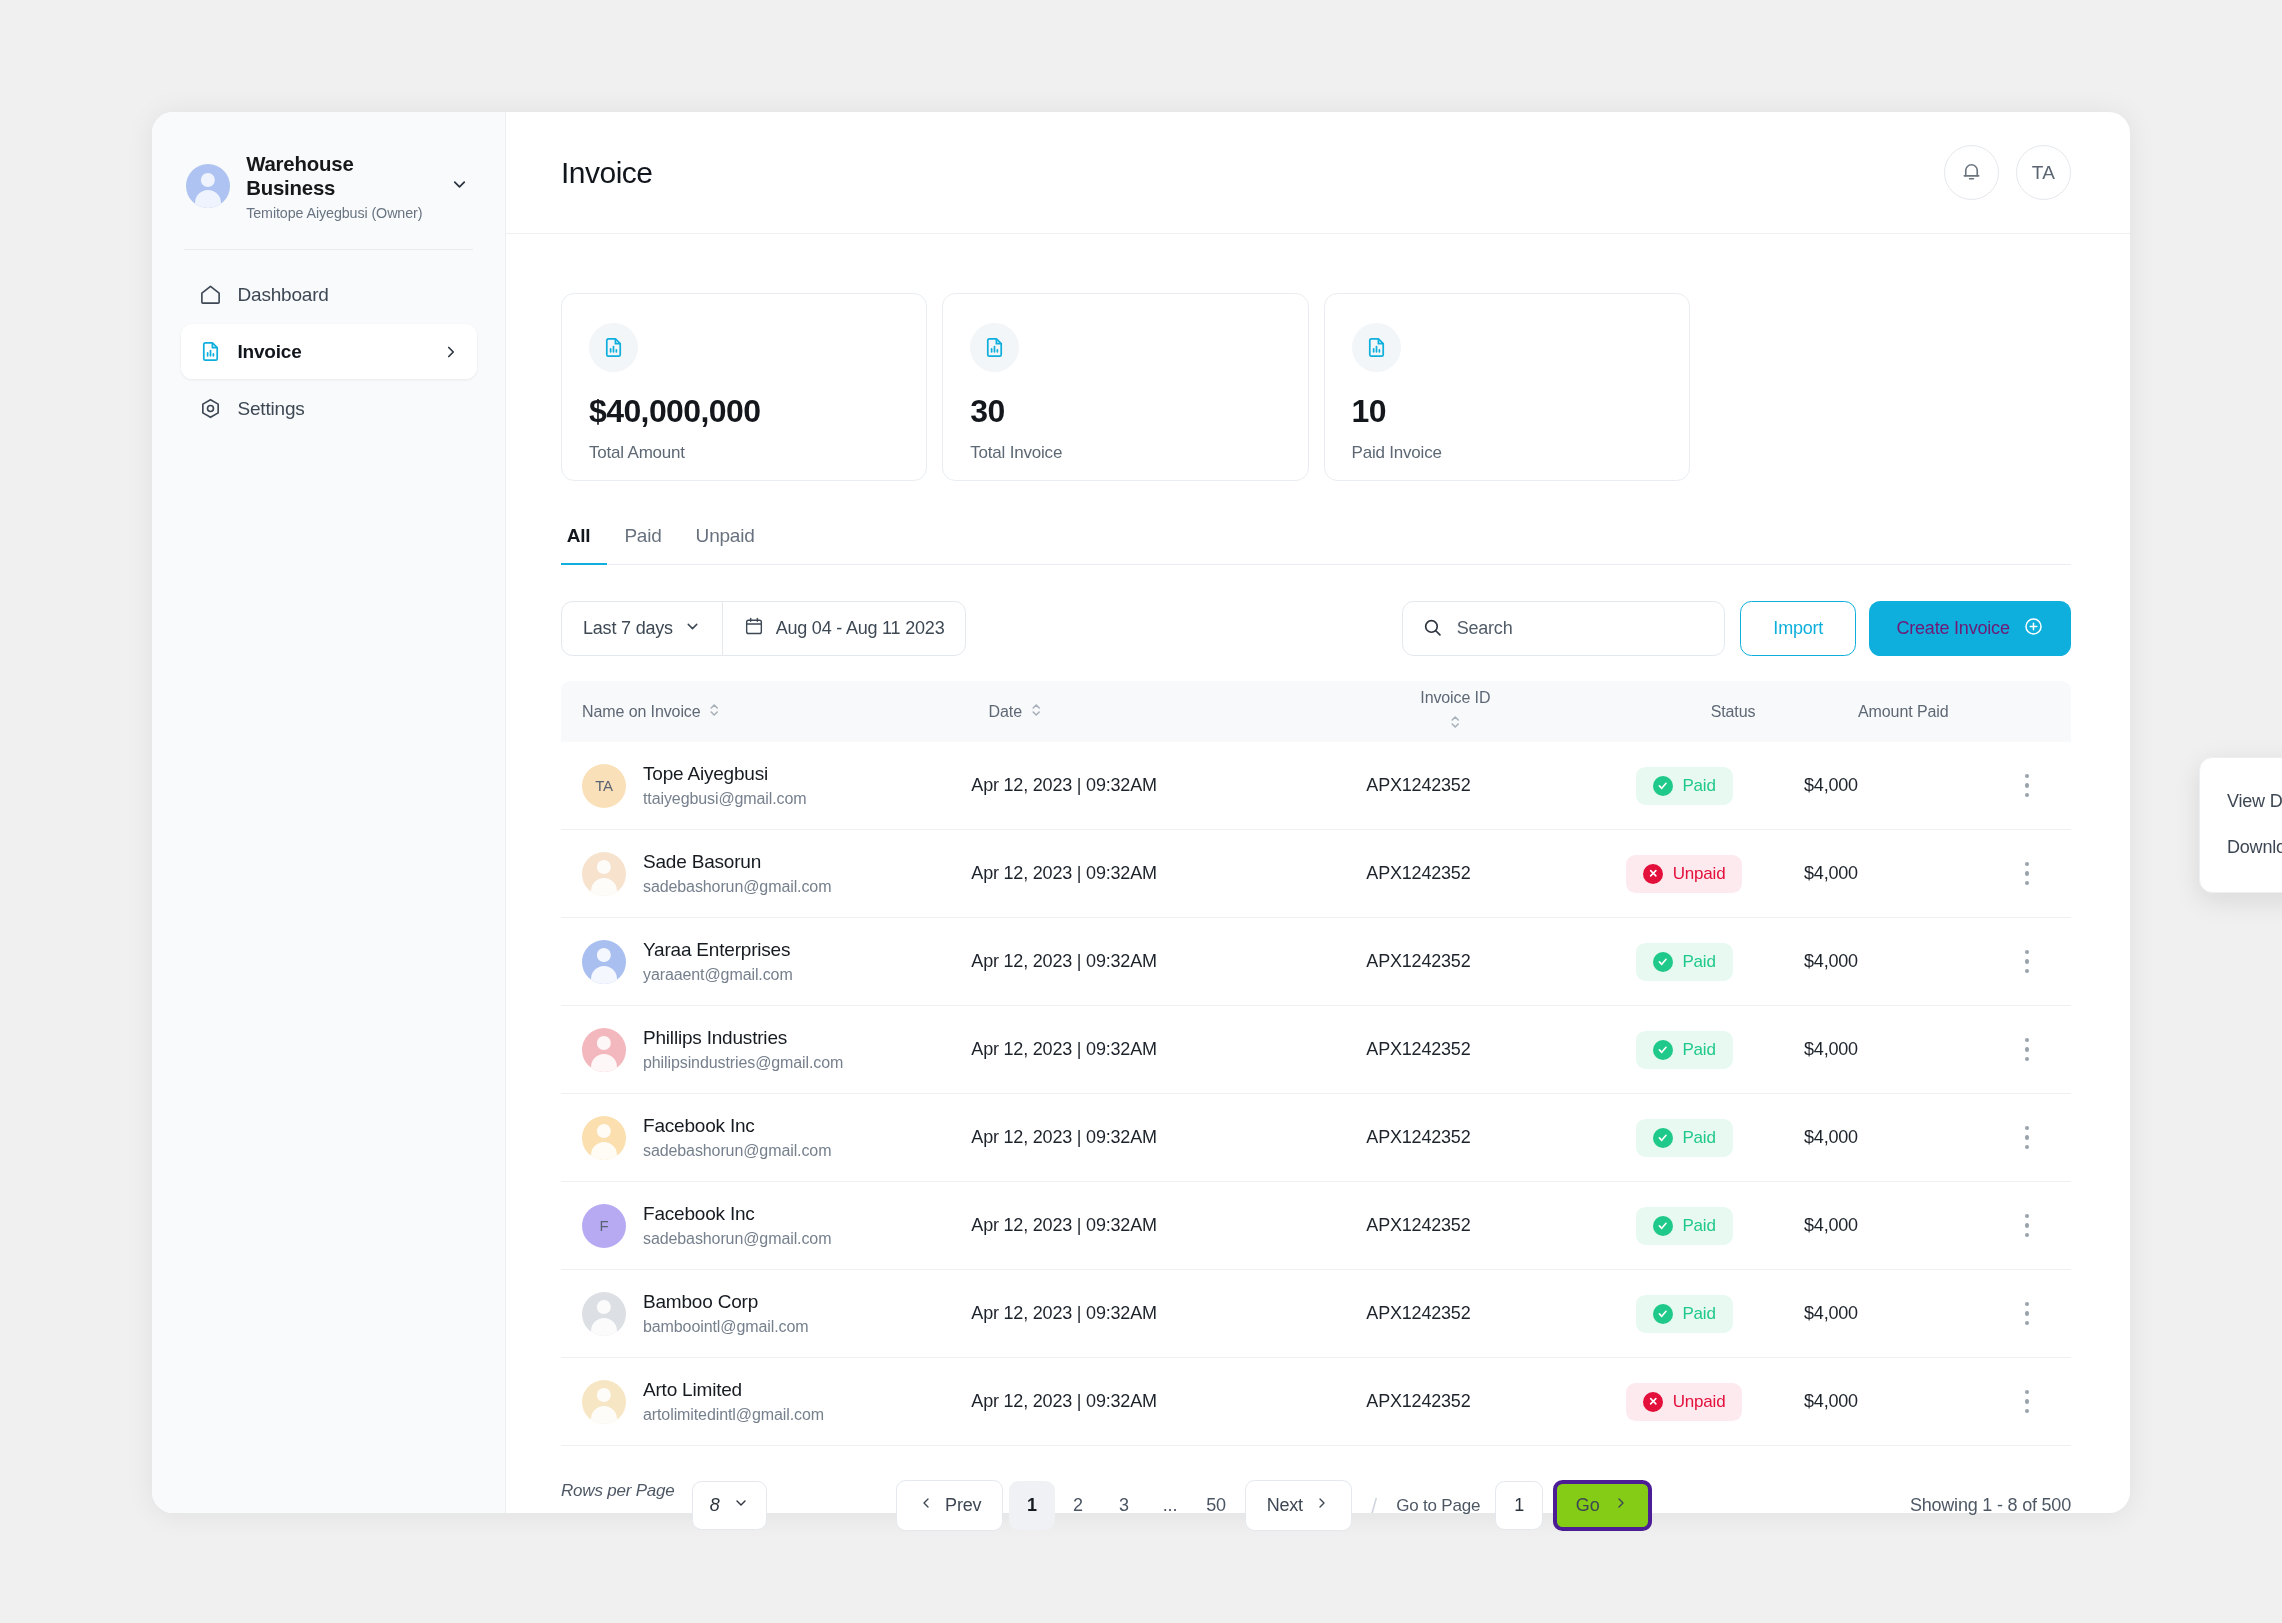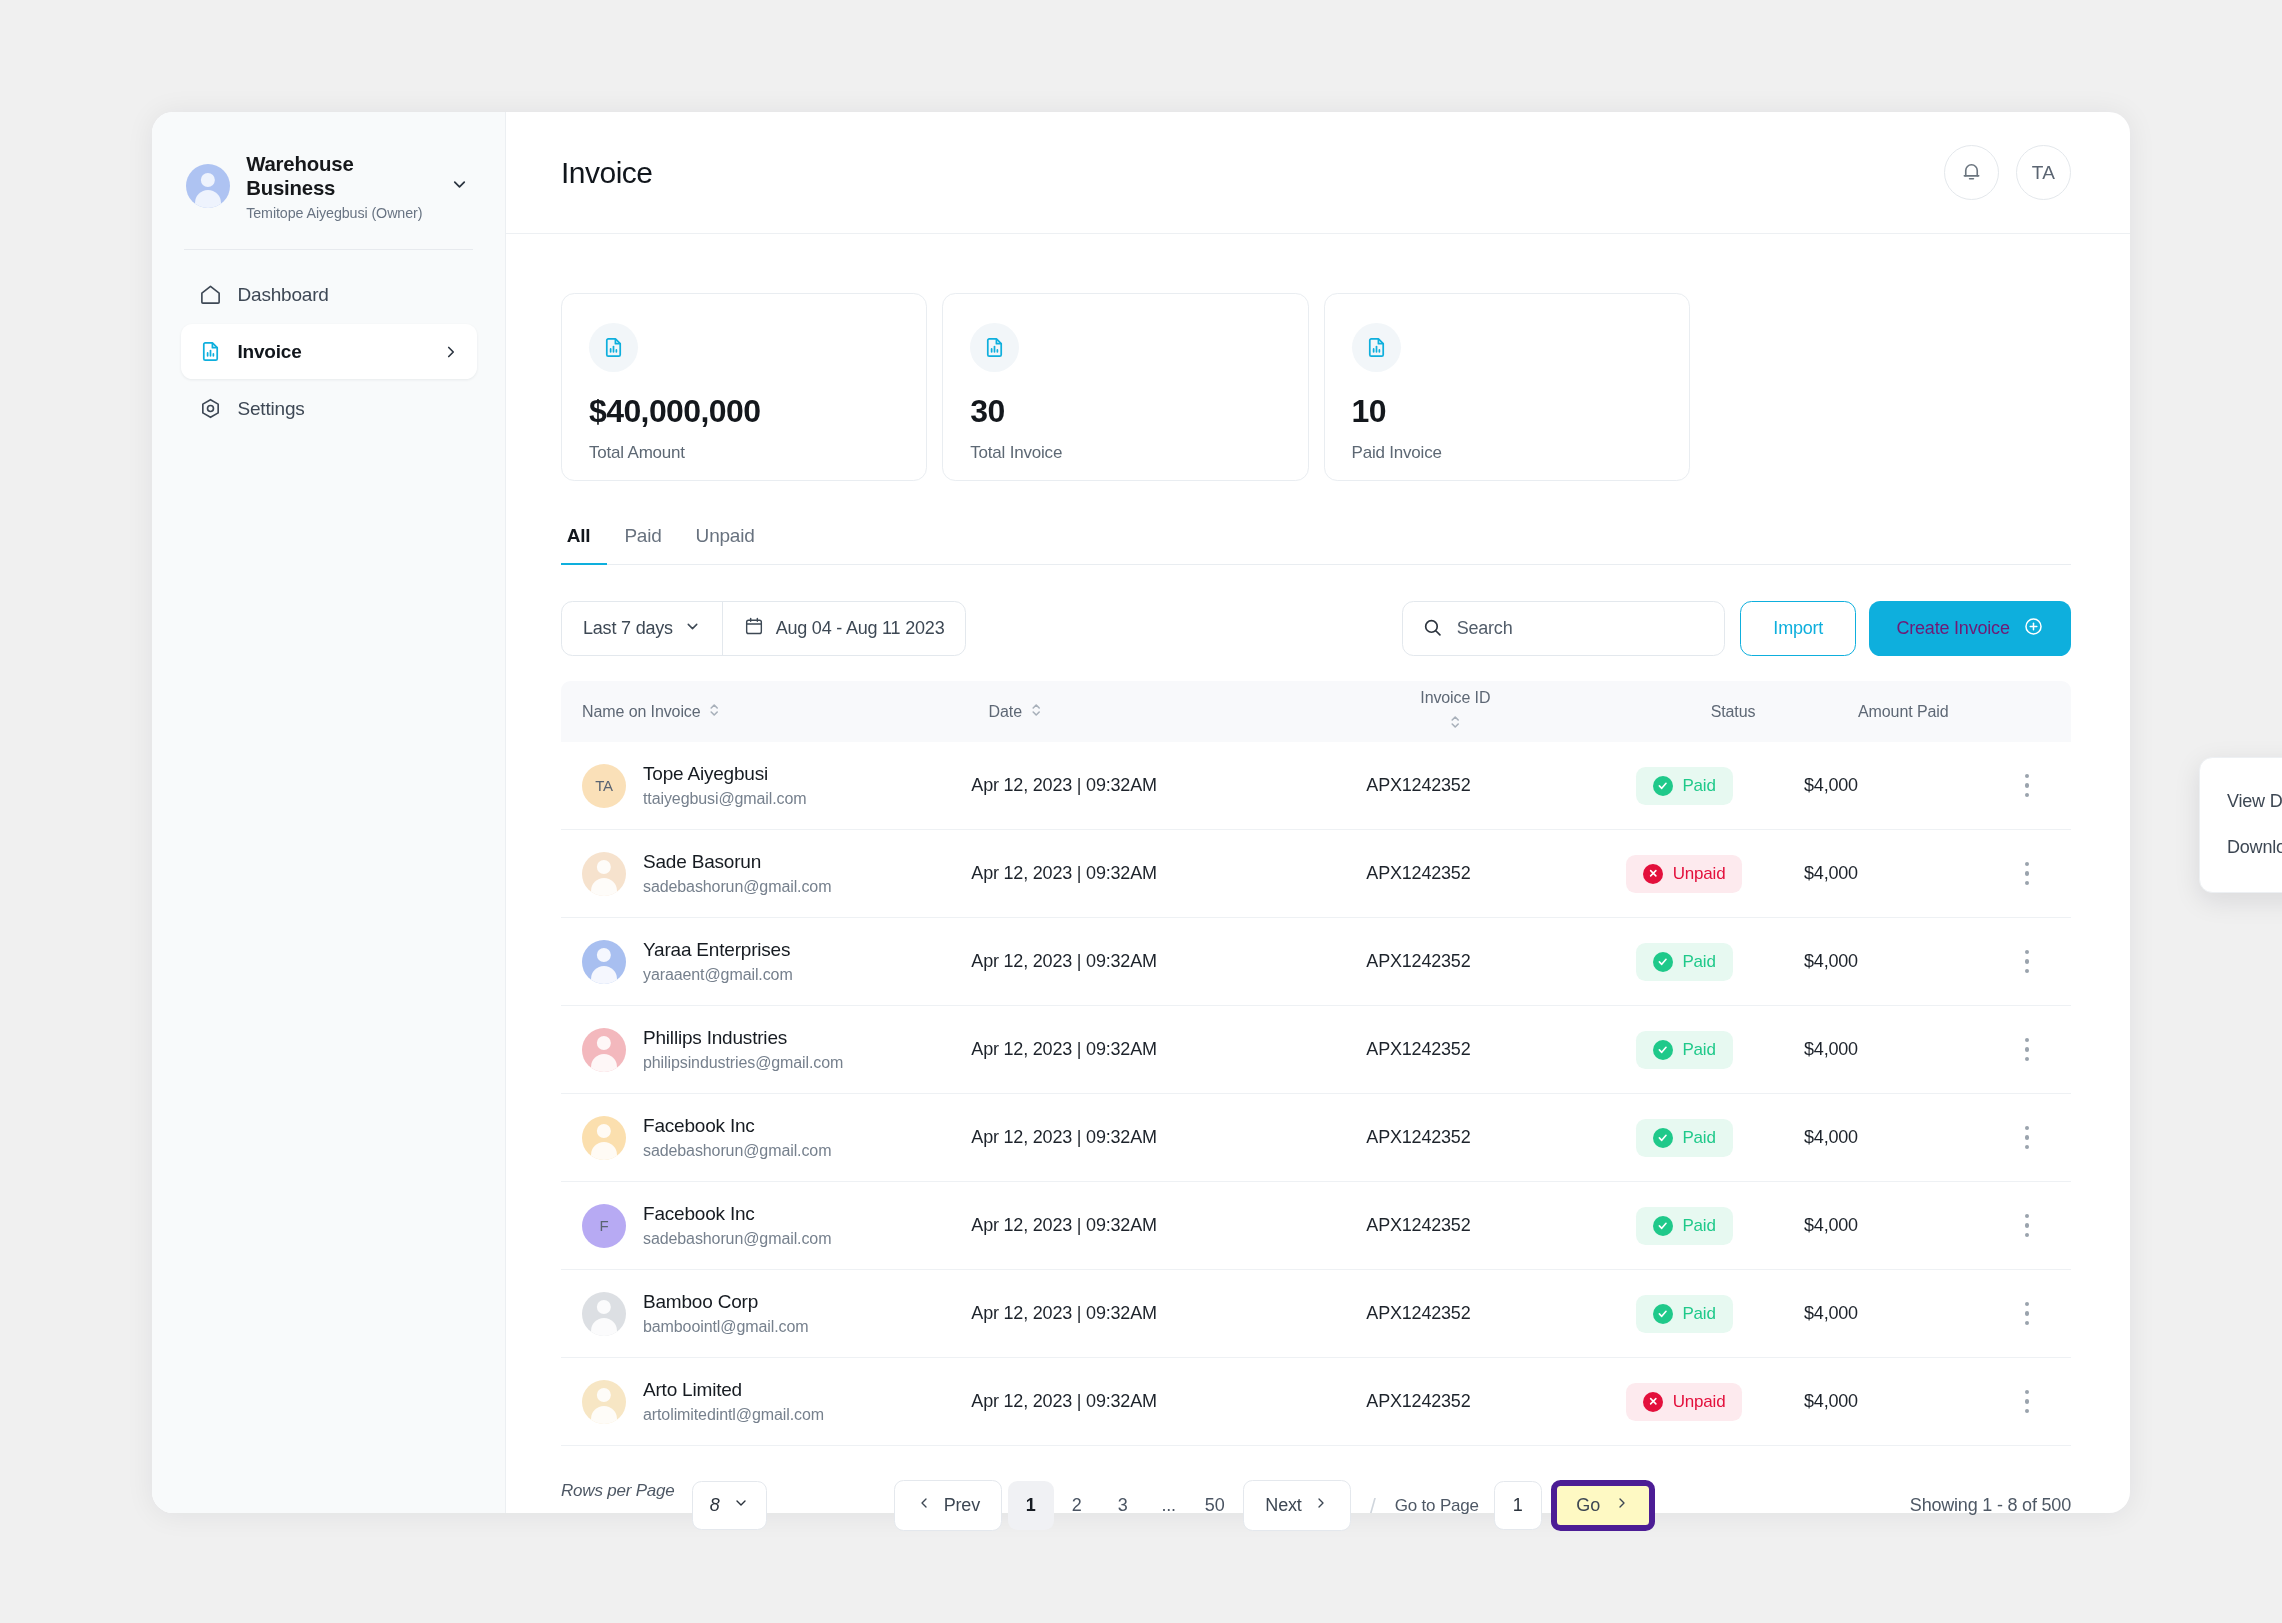--- a/index.html
+++ b/index.html
@@ -309,22 +309,22 @@
   .pg-sep { color: #cfd5dc; font-size: 21px; margin: 0 19px; }
   .goto-label { font-size: 17px; color: #4e5865; letter-spacing: -0.2px; margin-right: 15px; }
   .goto-input {
     width: 48px; height: 49px; border: 1px solid #e4e8ed; border-radius: 9.5px;
     text-align: center; font-size: 18px; color: #2b333d; font-family: inherit;
     outline: none; background: #fff;
   }
   .go-btn {
     display: flex; align-items: center; gap: 13.3px;
     height: 51px; padding: 0 19px; margin-left: 9.5px;
-    border: 6px solid #4c1d95; border-radius: 9.5px;
-    font-size: 18px; color: #3d4753; cursor: pointer; background: #fef9c3;
+    border: 4px solid #4c1d95; border-radius: 9.5px;
+    font-size: 18px; color: #3d4753; cursor: pointer; background: #84cc16;
   }
   .showing { margin-left: auto; font-size: 18px; color: #4e5865; letter-spacing: -0.2px; }
 </style>
 </head>
 <body>
 
 <div class="app-window">
 
   <aside class="sidebar">
     <div class="org-block">

